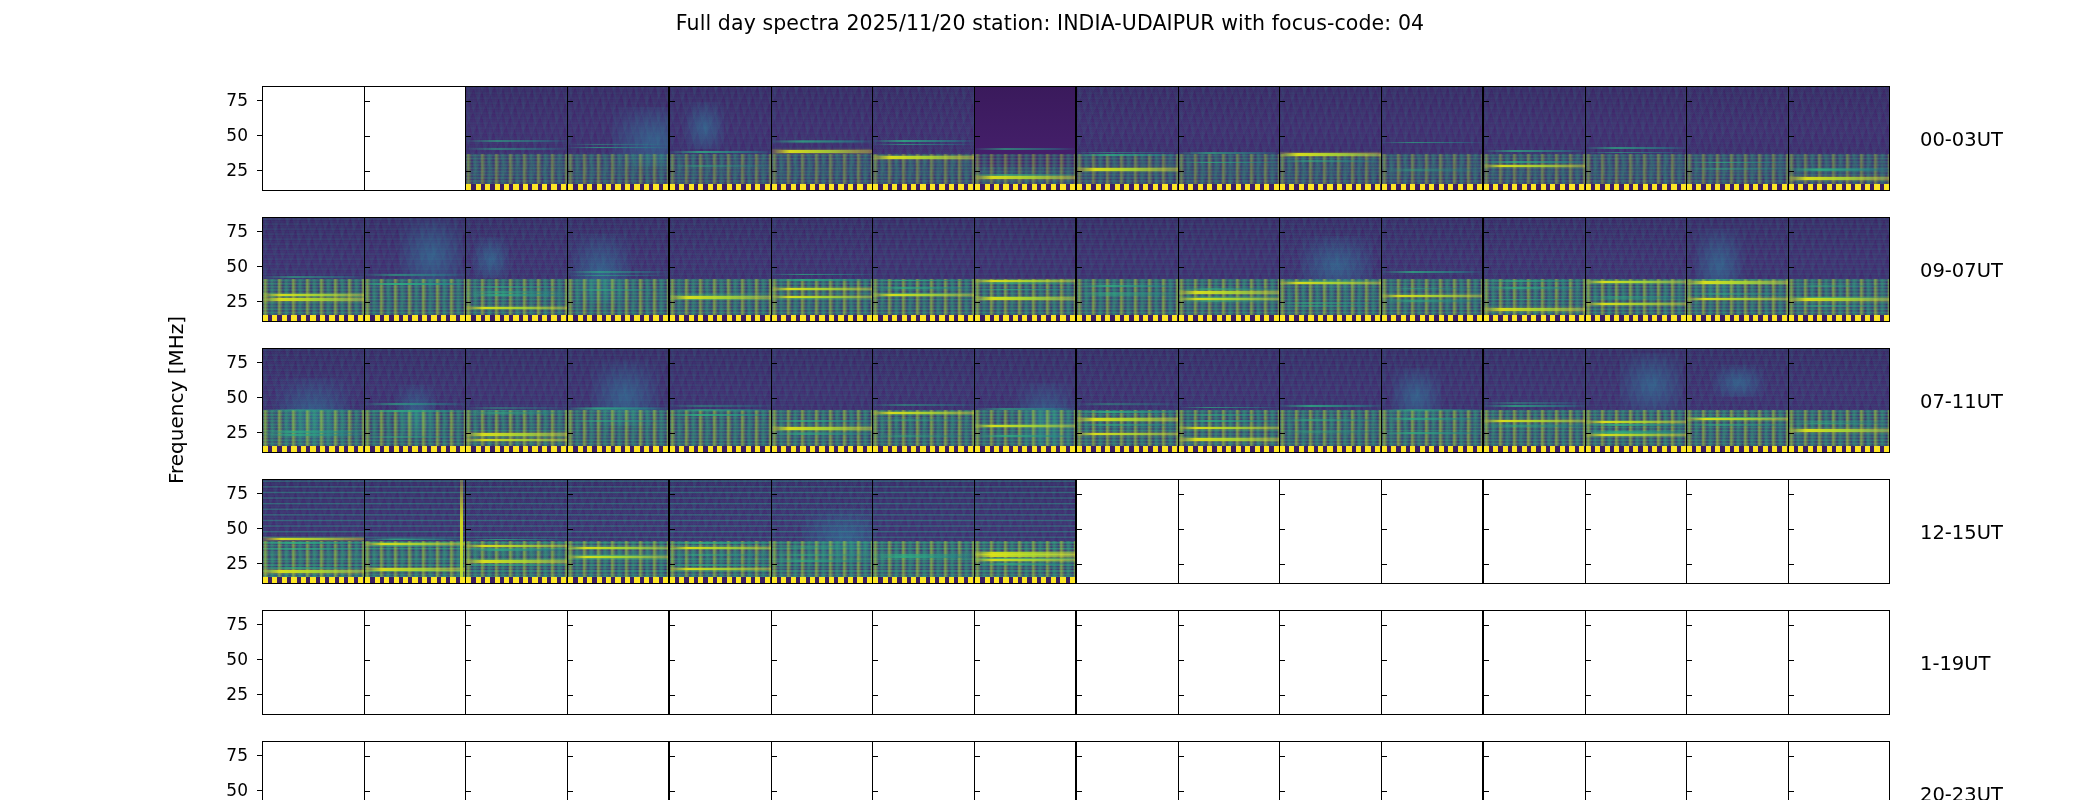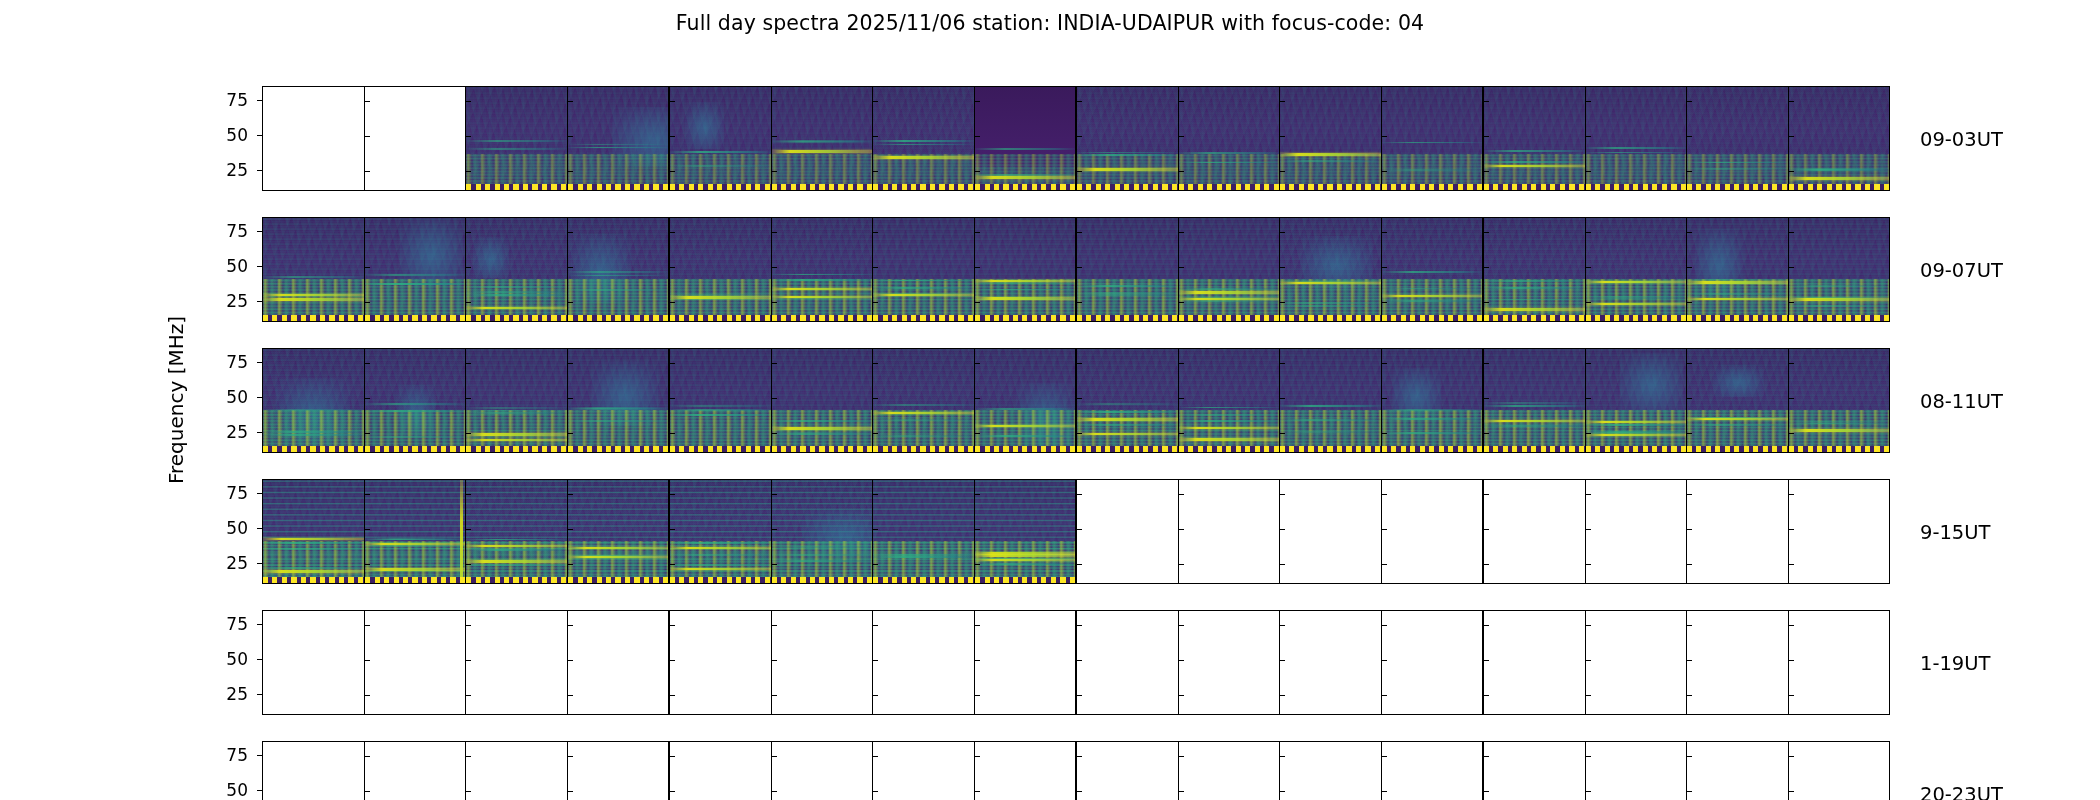--- a/index.html
+++ b/index.html
@@ -235,21 +235,21 @@
     color: #000000;
     white-space: nowrap;
     transform: translateY(-50%);
   }
 </style>
 </head>
 <body>
 
 <div id="figure">
 
-  <div id="title">Full day spectra 2025/11/06 station: INDIA-UDAIPUR with focus-code: 04</div>
+  <div id="title">Full day spectra 2025/11/20 station: INDIA-UDAIPUR with focus-code: 04</div>
 
   <div id="ylabel">Frequency [MHz]</div>
 
   <div id="rows-container">
       <div class="row" style="top: 86px;">
         <div class="cols">
           <div class="col empty"></div>
           <div class="col empty">
             <div class="coltick" style="top: 84px;"></div>
             <div class="coltick" style="top: 49px;"></div>
@@ -1312,42 +1312,42 @@
         </div>
       </div>
     </div>
 
 <div class="ytick" style="position: absolute; left: 256.5px; top: 170px;"></div>
     <div style="position: absolute; left: 248px; top: 170px; transform: translate(-100%, -50%); font-size: 17px; color: rgb(0, 0, 0);">25</div>
     <div class="ytick" style="position: absolute; left: 256.5px; top: 135px;"></div>
     <div style="position: absolute; left: 248px; top: 135px; transform: translate(-100%, -50%); font-size: 17px; color: rgb(0, 0, 0);">50</div>
     <div class="ytick" style="position: absolute; left: 256.5px; top: 100px;"></div>
     <div style="position: absolute; left: 248px; top: 100px; transform: translate(-100%, -50%); font-size: 17px; color: rgb(0, 0, 0);">75</div>
-    <div class="rowlabel" style="top: 138.5px;">09-03UT</div>
+    <div class="rowlabel" style="top: 138.5px;">00-03UT</div>
     <div class="ytick" style="position: absolute; left: 256.5px; top: 301px;"></div>
     <div style="position: absolute; left: 248px; top: 301px; transform: translate(-100%, -50%); font-size: 17px; color: rgb(0, 0, 0);">25</div>
     <div class="ytick" style="position: absolute; left: 256.5px; top: 266px;"></div>
     <div style="position: absolute; left: 248px; top: 266px; transform: translate(-100%, -50%); font-size: 17px; color: rgb(0, 0, 0);">50</div>
     <div class="ytick" style="position: absolute; left: 256.5px; top: 231px;"></div>
     <div style="position: absolute; left: 248px; top: 231px; transform: translate(-100%, -50%); font-size: 17px; color: rgb(0, 0, 0);">75</div>
     <div class="rowlabel" style="top: 269.5px;">09-07UT</div>
     <div class="ytick" style="position: absolute; left: 256.5px; top: 432px;"></div>
     <div style="position: absolute; left: 248px; top: 432px; transform: translate(-100%, -50%); font-size: 17px; color: rgb(0, 0, 0);">25</div>
     <div class="ytick" style="position: absolute; left: 256.5px; top: 397px;"></div>
     <div style="position: absolute; left: 248px; top: 397px; transform: translate(-100%, -50%); font-size: 17px; color: rgb(0, 0, 0);">50</div>
     <div class="ytick" style="position: absolute; left: 256.5px; top: 362px;"></div>
     <div style="position: absolute; left: 248px; top: 362px; transform: translate(-100%, -50%); font-size: 17px; color: rgb(0, 0, 0);">75</div>
-    <div class="rowlabel" style="top: 400.5px;">08-11UT</div>
+    <div class="rowlabel" style="top: 400.5px;">07-11UT</div>
     <div class="ytick" style="position: absolute; left: 256.5px; top: 563px;"></div>
     <div style="position: absolute; left: 248px; top: 563px; transform: translate(-100%, -50%); font-size: 17px; color: rgb(0, 0, 0);">25</div>
     <div class="ytick" style="position: absolute; left: 256.5px; top: 528px;"></div>
     <div style="position: absolute; left: 248px; top: 528px; transform: translate(-100%, -50%); font-size: 17px; color: rgb(0, 0, 0);">50</div>
     <div class="ytick" style="position: absolute; left: 256.5px; top: 493px;"></div>
     <div style="position: absolute; left: 248px; top: 493px; transform: translate(-100%, -50%); font-size: 17px; color: rgb(0, 0, 0);">75</div>
-    <div class="rowlabel" style="top: 531.5px;">9-15UT</div>
+    <div class="rowlabel" style="top: 531.5px;">12-15UT</div>
     <div class="ytick" style="position: absolute; left: 256.5px; top: 694px;"></div>
     <div style="position: absolute; left: 248px; top: 694px; transform: translate(-100%, -50%); font-size: 17px; color: rgb(0, 0, 0);">25</div>
     <div class="ytick" style="position: absolute; left: 256.5px; top: 659px;"></div>
     <div style="position: absolute; left: 248px; top: 659px; transform: translate(-100%, -50%); font-size: 17px; color: rgb(0, 0, 0);">50</div>
     <div class="ytick" style="position: absolute; left: 256.5px; top: 624px;"></div>
     <div style="position: absolute; left: 248px; top: 624px; transform: translate(-100%, -50%); font-size: 17px; color: rgb(0, 0, 0);">75</div>
     <div class="rowlabel" style="top: 662.5px;">1-19UT</div>
     <div class="ytick" style="position: absolute; left: 256.5px; top: 790px;"></div>
     <div style="position: absolute; left: 248px; top: 790px; transform: translate(-100%, -50%); font-size: 17px; color: rgb(0, 0, 0);">50</div>
     <div class="ytick" style="position: absolute; left: 256.5px; top: 755px;"></div>

